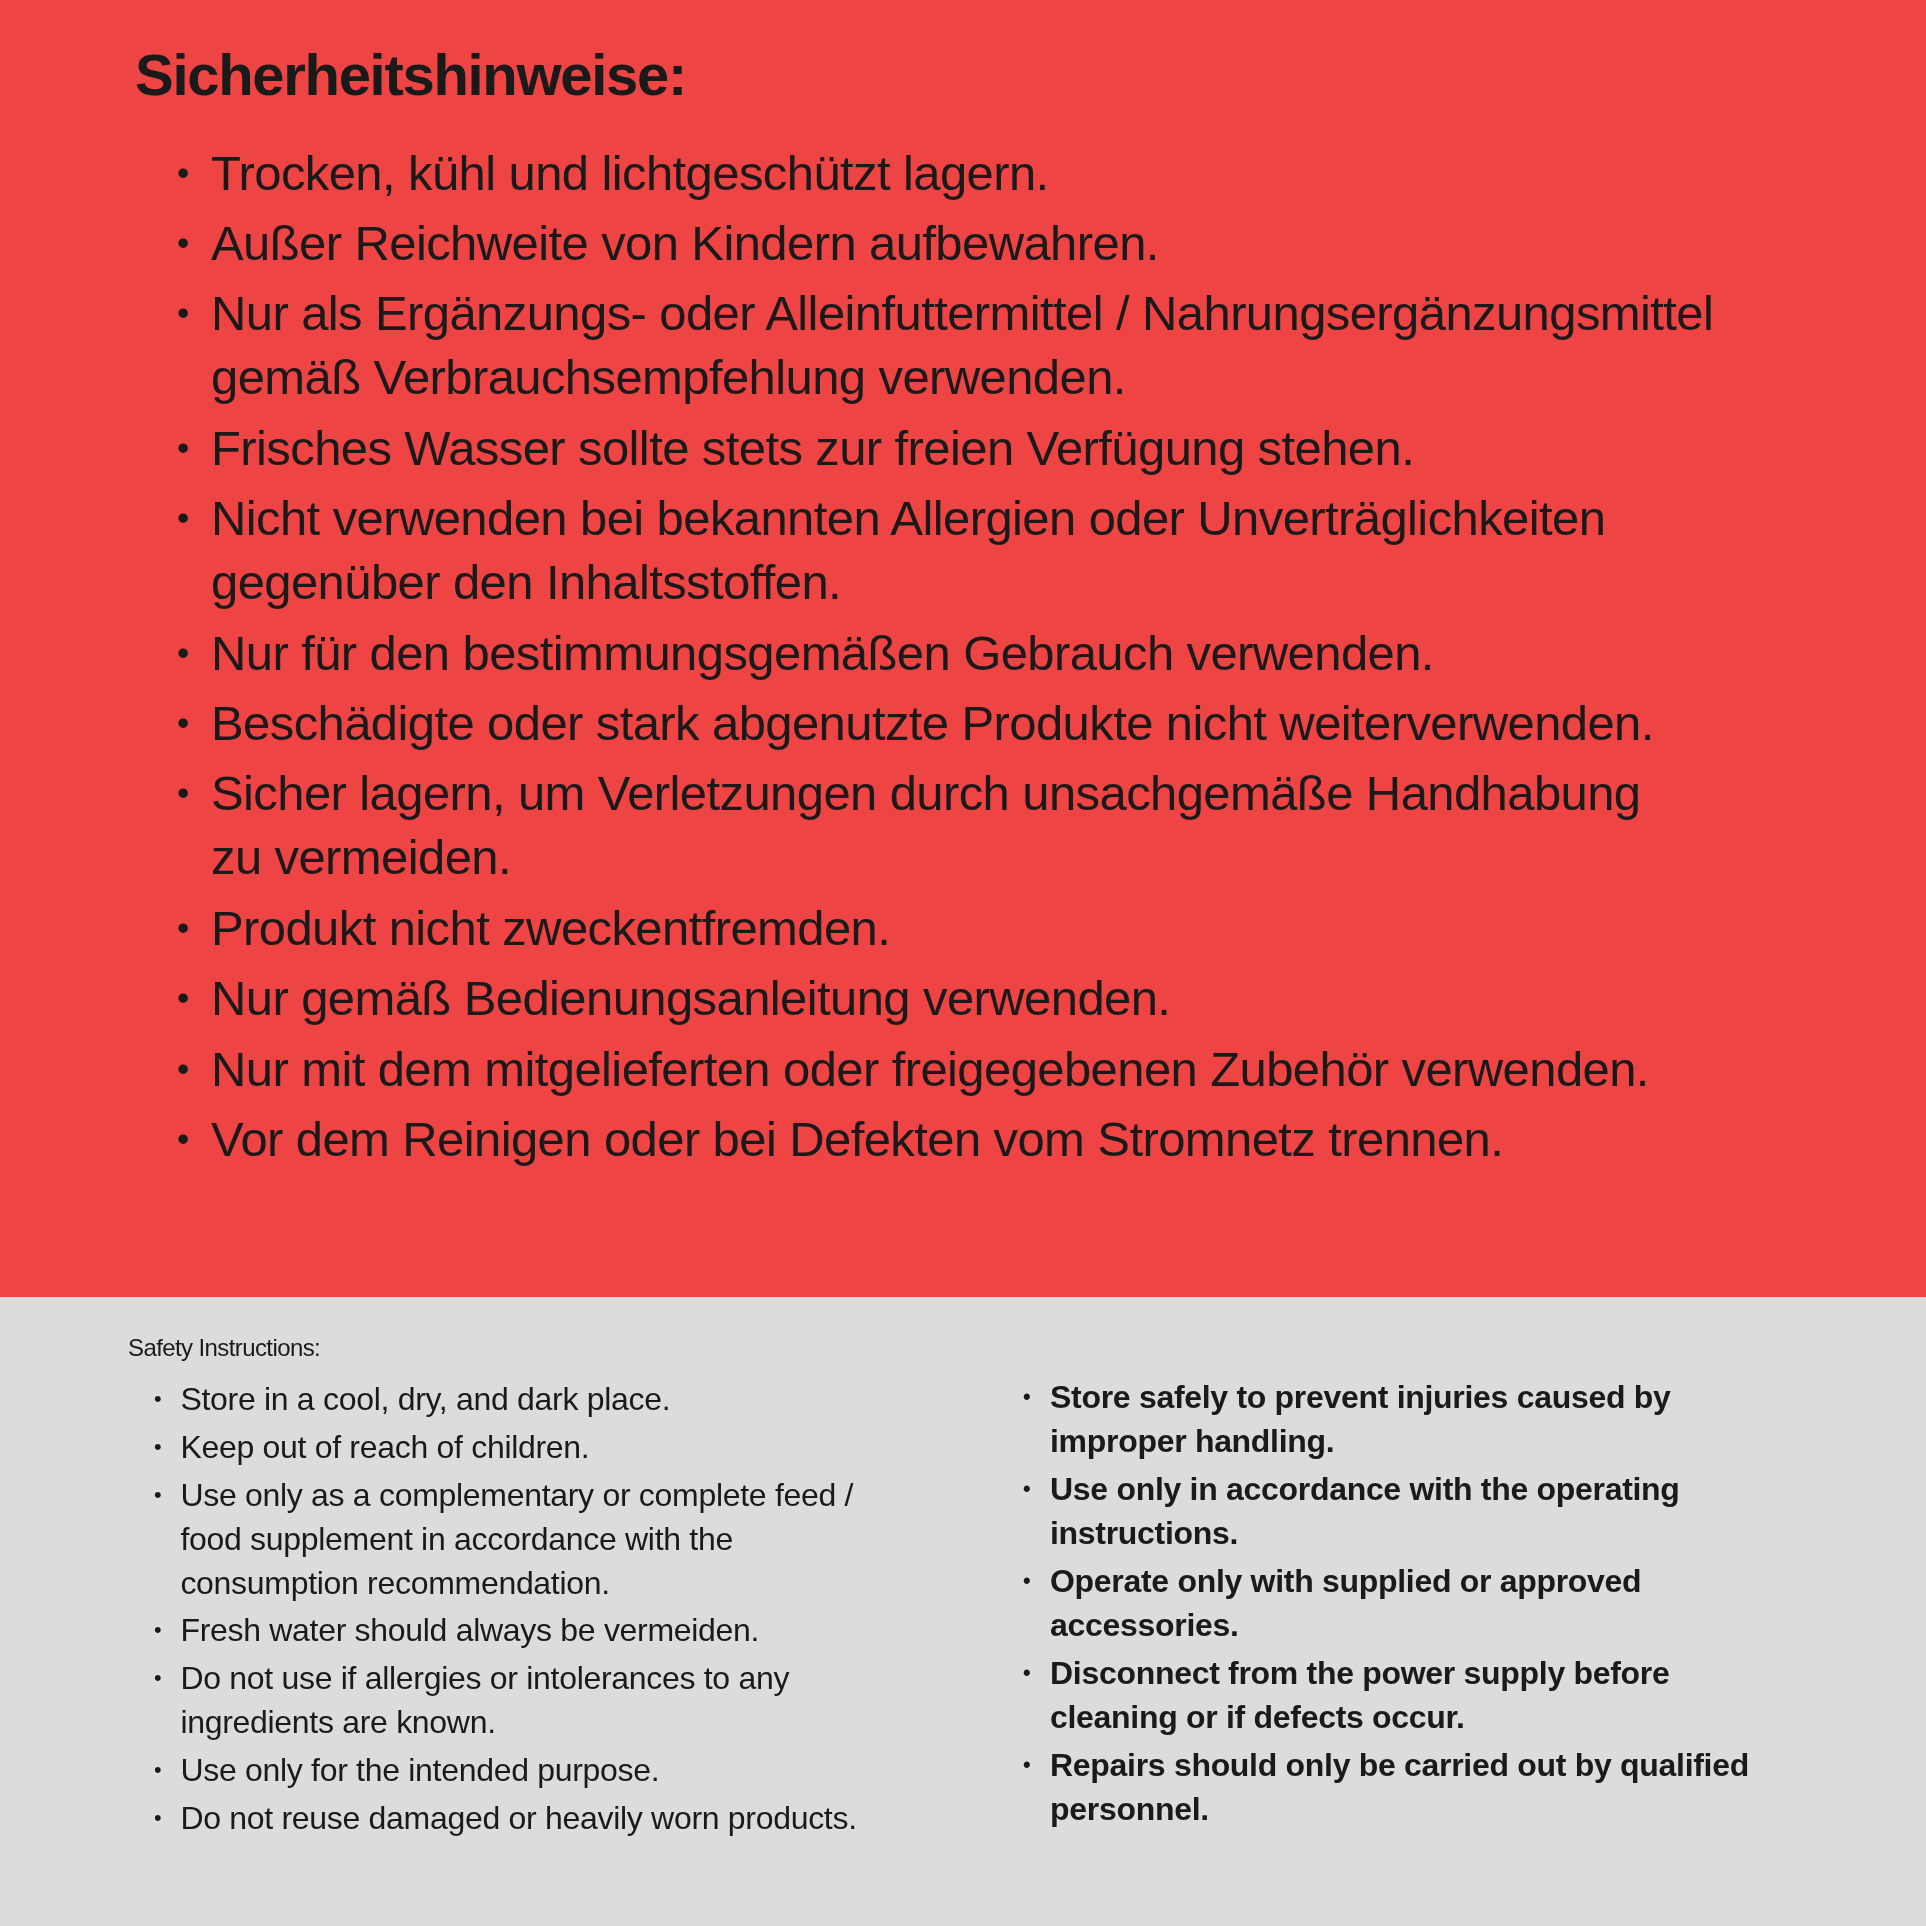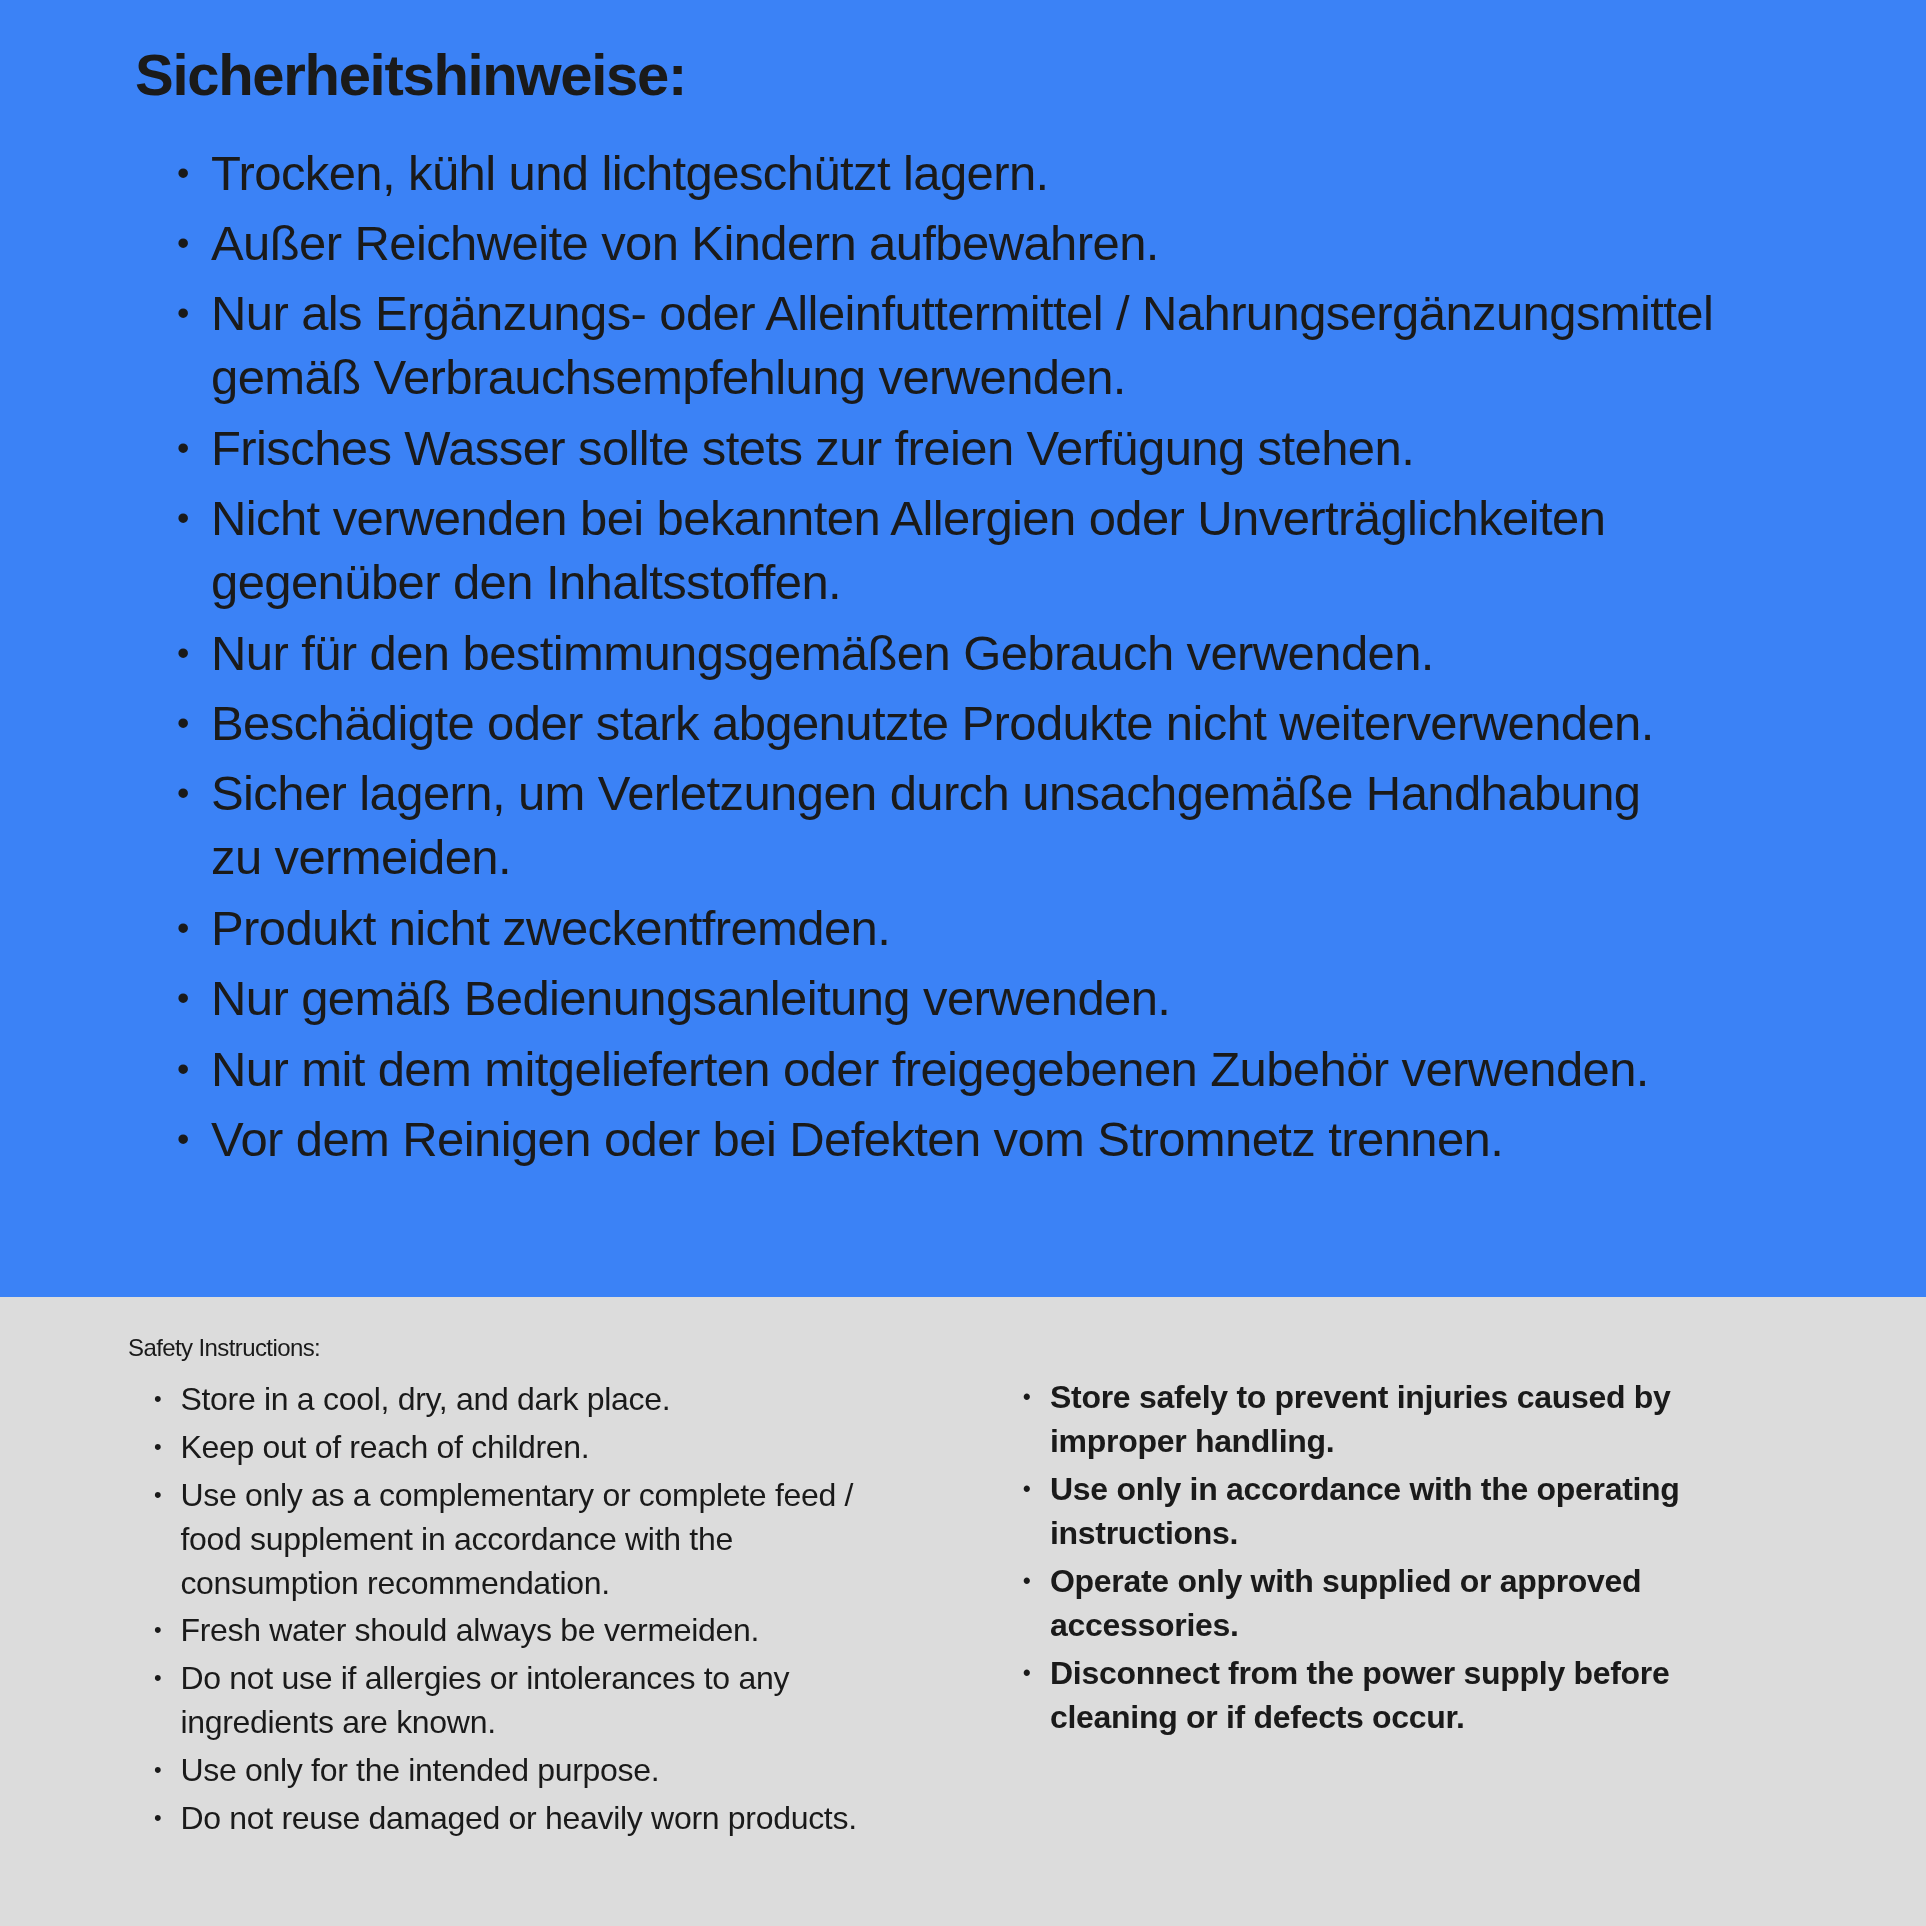--- a/index.html
+++ b/index.html
@@ -10,21 +10,21 @@
     background: #ffffff;
     color: #1a1a1a;
   }
   .label-root { width: 1926px; height: 1926px; display: flex; flex-direction: column; overflow: hidden; }
 
   
   .section-german {
     height: 1297px;
     flex: none;
     padding: 40px 58px 0 135px;
-    background: #3b82f6;
+    background: #ef4444;
   }
   .heading-de {
     font-size: 58px;
     font-weight: 700;
     letter-spacing: -1.3px;
     line-height: 1.2;
     margin-bottom: 31px;
   }
   ul.bullet-list { list-style: none; }
   .de-list { margin-left: 39px; }
@@ -107,18 +107,19 @@
           <li>Use only for the intended purpose.</li>
           <li>Do not reuse damaged or heavily worn products.</li>
         </ul>
     </div>
     <div class="col-right">
       <ul class="bullet-list en-list">
           <li>Store safely to prevent injuries caused by<br>improper handling.</li>
           <li>Use only in accordance with the operating<br>instructions.</li>
           <li>Operate only with supplied or approved<br>accessories.</li>
           <li>Disconnect from the power supply before<br>cleaning or if defects occur.</li>
+          <li>Repairs should only be carried out by qualified<br>personnel.</li>
         </ul>
     </div>
   </section>
 
 </div>
 
 
 </body></html>

